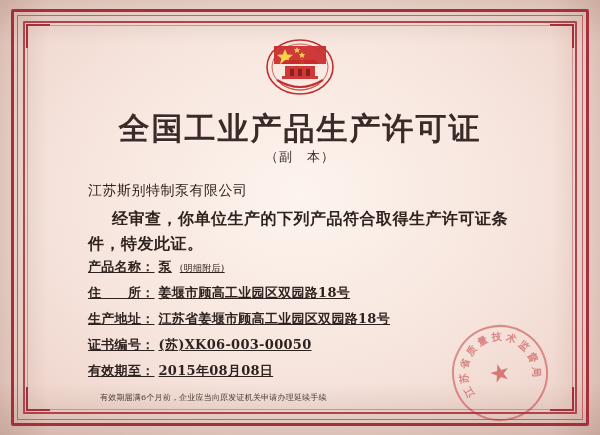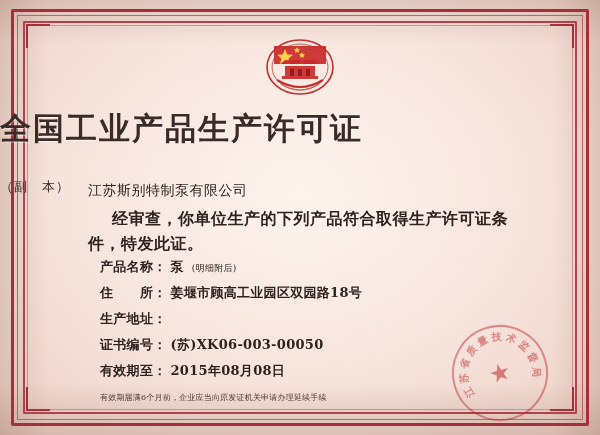--- a/index.html
+++ b/index.html
@@ -83,37 +83,37 @@
     width: 74px;
     height: 62px;
     position: relative;
   }
 
   
   .title-main {
     position: absolute;
     top: 108px;
     left: 0; right: 0;
-    text-align: left;
+    text-align: center;
     font-family: "DejaVu Serif", "Liberation Serif", serif;
     font-size: 31px;
     font-weight: bold;
     letter-spacing: 2px;
     color: #3b2a27;
     text-shadow: 0 1px 0 rgba(255,255,255,0.5);
   }
   .title-sub {
     position: absolute;
     top: 148px;
     left: 0; right: 0;
+    text-align: center;
     font-family: "DejaVu Serif", "Liberation Serif", serif;
     font-size: 13px;
     color: #3b2a27;
     letter-spacing: 1px;
-    margin-top: 30px;
   }
 
   
   .body-block {
     position: absolute;
     left: 88px;
     right: 60px;
     top: 182px;
     color: #2f2320;
   }
@@ -129,25 +129,26 @@
     font-size: 16px;
     font-weight: bold;
     line-height: 1.55;
     letter-spacing: 0.5px;
     text-indent: 24px;
   }
 
   
   .fields {
     position: absolute;
-    left: 100px;
+    left: 88px;
     top: 258px;
     right: 58px;
     font-family: "DejaVu Serif", "Liberation Serif", serif;
     color: #2f2320;
+    text-decoration: underline;
   }
   .field-row {
     display: flex;
     align-items: baseline;
     margin-bottom: 8px;
     font-size: 13px;
     font-weight: bold;
     letter-spacing: 0.3px;
   }
   .field-label {
@@ -285,20 +286,21 @@
       <span class="field-note">(明细附后)</span>
     </div>
 
     <div class="field-row">
       <span class="field-label">住　　所：</span>
       <span class="field-value">姜堰市顾高工业园区双园路18号</span>
     </div>
 
     <div class="field-row">
       <span class="field-label">生产地址：</span>
+      <span class="field-value">江苏省姜堰市顾高工业园区双园路18号</span>
     </div>
 
     <div class="field-row">
       <span class="field-label">证书编号：</span>
       <span class="field-value">(苏)XK06-003-00050</span>
     </div>
 
     <div class="field-row">
       <span class="field-label">有效期至：</span>
       <span class="field-value">2015年08月08日</span>

